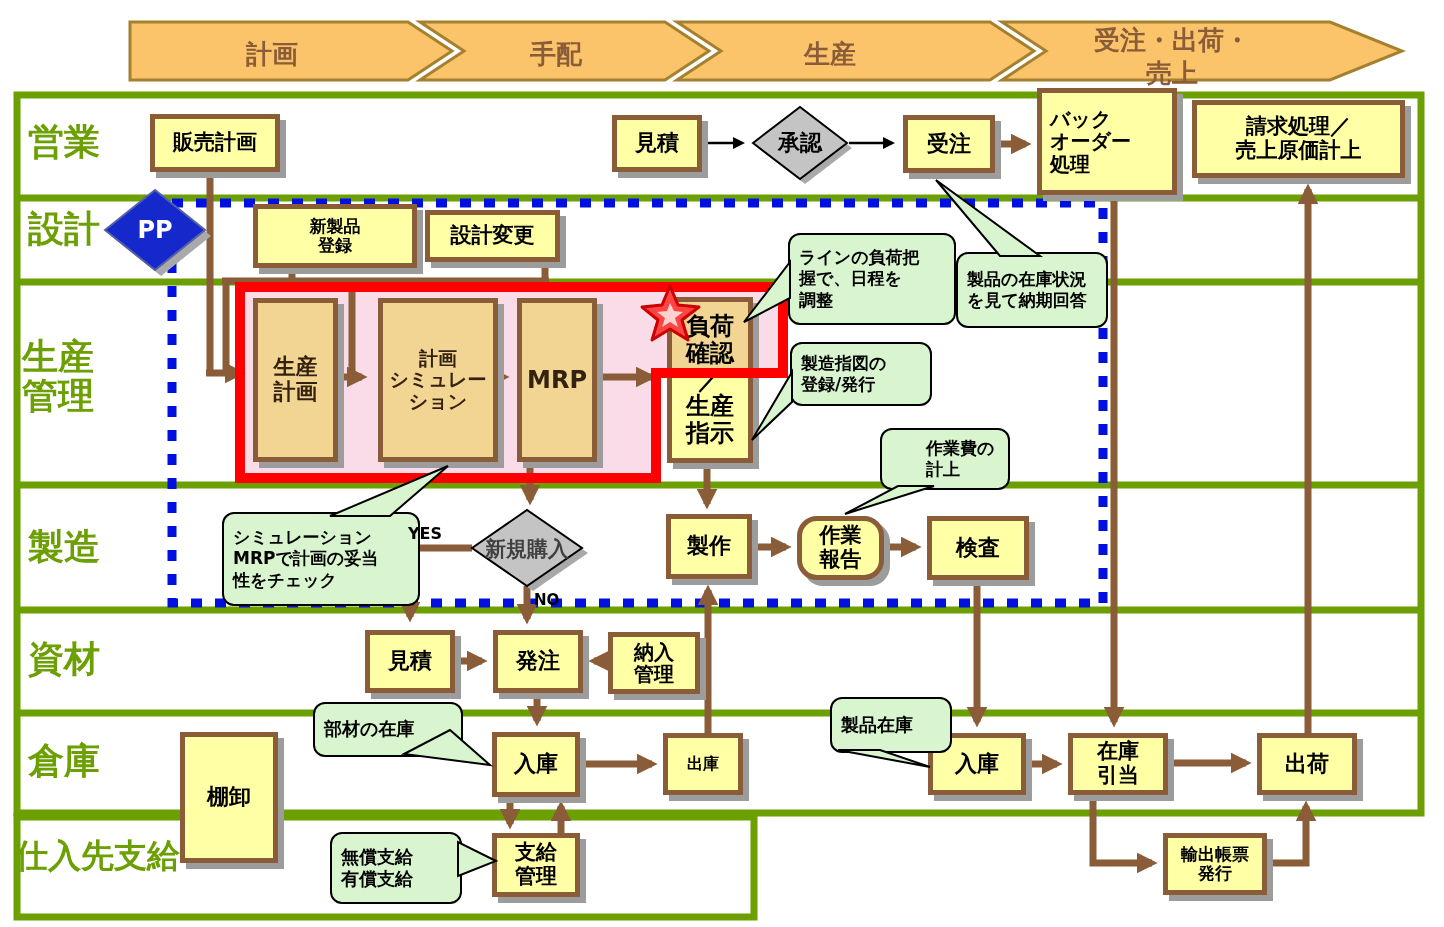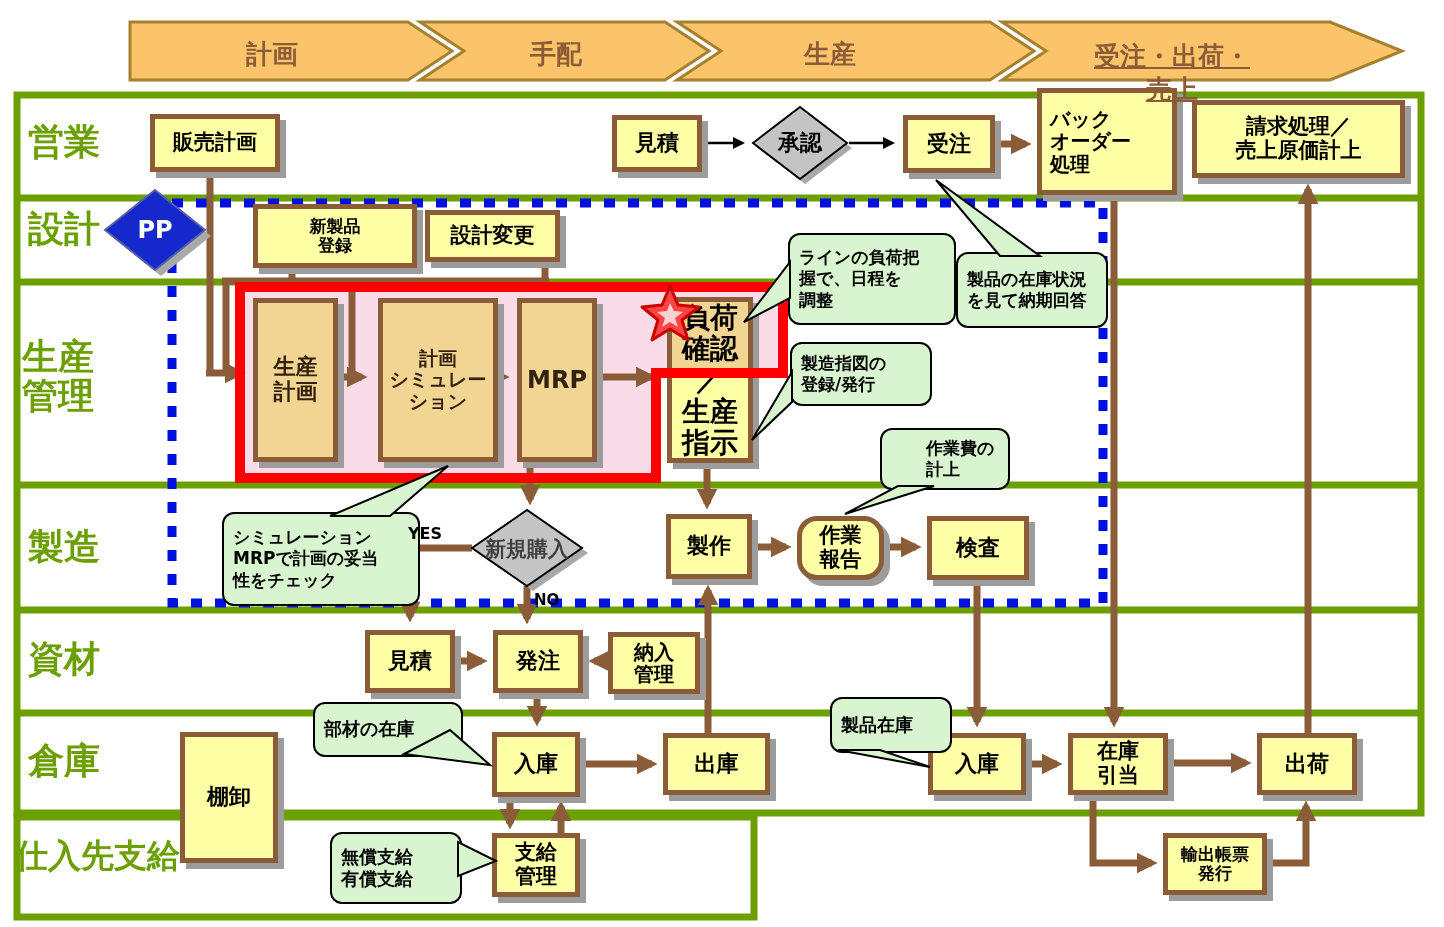--- a/index.html
+++ b/index.html
@@ -142,36 +142,36 @@
 売上原価計上</div>
       <div class="box" style="left: 235px; top: 204px; width: 164px; height: 64px; font-size: 17px; margin-left: 18px;">新製品
 登録</div>
       <div class="box" style="left: 425px; top: 210px; width: 135px; height: 52px; font-size: 21px;">設計変更</div>
       <div class="box tan" style="left: 253px; top: 298px; width: 85px; height: 164px; font-size: 22px;">生産
 計画</div>
       <div class="box tan" style="left: 378px; top: 298px; width: 120px; height: 164px; font-size: 19px;">計画
 シミュレー
 ション</div>
       <div class="box tan" style="left: 517px; top: 298px; width: 80px; height: 164px; font-size: 24px;">MRP</div>
-      <div class="box split" style="left: 667px; top: 297px; width: 86px; height: 166px; font-size: 28px;">負荷
+      <div class="box split" style="left: 667px; top: 297px; width: 86px; height: 166px; font-size: 24px;">負荷
 確認
 ／
 生産
 指示</div>
       <div class="box" style="left: 666px; top: 514px; width: 86px; height: 65px; font-size: 22px;">製作</div>
       <div class="box" style="left: 797px; top: 516px; width: 87px; height: 64px; font-size: 21px; border-radius: 20px;">作業
 報告</div>
       <div class="box" style="left: 927px; top: 516px; width: 102px; height: 64px; font-size: 22px;">検査</div>
       <div class="box" style="left: 365px; top: 630px; width: 90px; height: 63px; font-size: 22px;">見積</div>
       <div class="box" style="left: 493px; top: 630px; width: 90px; height: 63px; font-size: 22px;">発注</div>
       <div class="box" style="left: 608px; top: 632px; width: 92px; height: 62px; font-size: 20px;">納入
 管理</div>
       <div class="box" style="left: 180px; top: 732px; width: 98px; height: 131px; font-size: 22px;">棚卸</div>
       <div class="box" style="left: 492px; top: 732px; width: 88px; height: 65px; font-size: 22px;">入庫</div>
-      <div class="box" style="left: 663px; top: 733px; width: 107px; height: 62px; font-size: 22px; text-align: right;">出庫</div>
+      <div class="box" style="left: 663px; top: 733px; width: 80px; height: 62px; font-size: 16px; text-align: right;">出庫</div>
       <div class="box" style="left: 928px; top: 733px; width: 98px; height: 62px; font-size: 22px;">入庫</div>
       <div class="box" style="left: 1068px; top: 733px; width: 100px; height: 62px; font-size: 21px;">在庫
 引当</div>
       <div class="box" style="left: 1257px; top: 733px; width: 100px; height: 62px; font-size: 22px;">出荷</div>
       <div class="box" style="left: 1163px; top: 833px; width: 104px; height: 62px; font-size: 17px;">輸出帳票
 発行</div>
       <div class="box" style="left: 492px; top: 833px; width: 88px; height: 64px; font-size: 21px;">支給
 管理</div>
     </div>
   <div id="callouts">
@@ -197,21 +197,21 @@
       <div class="lane-label" style="left: 28px; top: 210px; font-size: 36px;">設計</div>
       <div class="lane-label" style="left: 22px; top: 338px; font-size: 36px;">生産
 管理</div>
       <div class="lane-label" style="left: 28px; top: 528px; font-size: 36px;">製造</div>
       <div class="lane-label" style="left: 28px; top: 640px; font-size: 36px;">資材</div>
       <div class="lane-label" style="left: 28px; top: 742px; font-size: 36px;">倉庫</div>
       <div class="lane-label" style="left: 15px; top: 838px; font-size: 33px;">仕入先支給</div>
       <div class="banner-label" style="left: 272px; top: 38px; font-size: 26px;">計画</div>
       <div class="banner-label" style="left: 556px; top: 38px; font-size: 26px;">手配</div>
       <div class="banner-label" style="left: 830px; top: 38px; font-size: 26px;">生産</div>
-      <div class="banner-label" style="left: 1172px; top: 40px; font-size: 26px; text-decoration: underline;">受注・出荷・
+      <div class="banner-label" style="left: 1172px; top: 24px; font-size: 26px;">受注・出荷・
 売上</div>
       <div class="diamond-label" style="left: 155px; top: 230px; font-size: 24px; color: rgb(255, 255, 255);">PP</div>
       <div class="diamond-label" style="left: 800px; top: 143px; font-size: 22px; color: rgb(0, 0, 0);">承認</div>
       <div class="diamond-label" style="left: 527px; top: 549px; font-size: 21px; color: #404040;">新規購入</div>
       <div class="flow-label" style="left: 408px; top: 524px; font-size: 16px;">YES</div>
       <div class="flow-label" style="left: 534px; top: 591px; font-size: 15px;">NO</div>
     </div>
 </div>
 
 </body></html>

